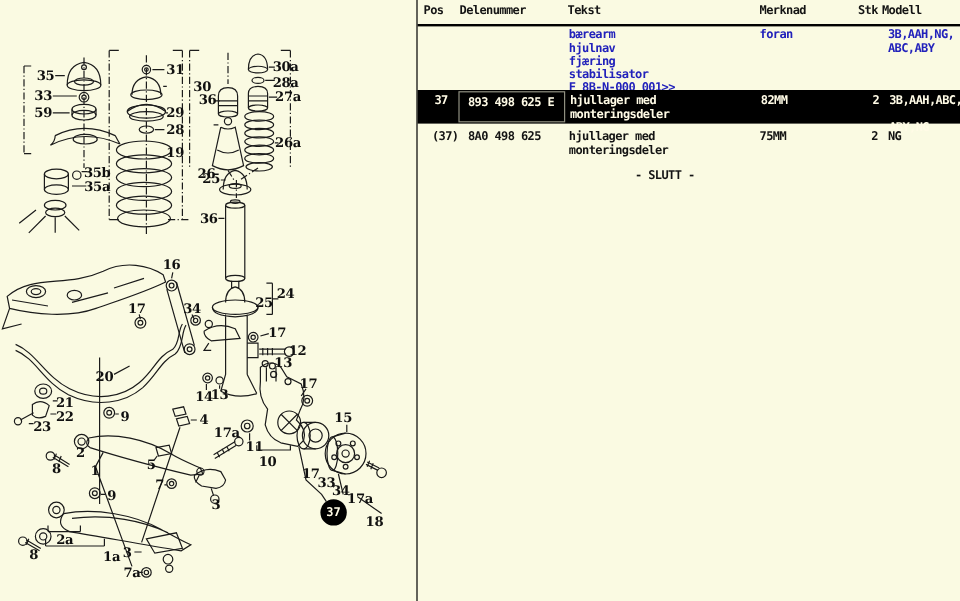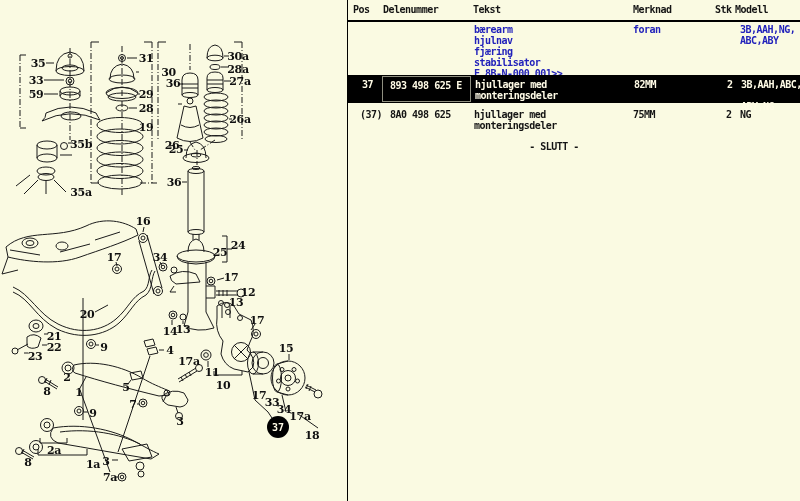--- a/index.html
+++ b/index.html
@@ -238,21 +238,21 @@
         <div class="plbl" style="left: 146px; top: 127px;">19</div>
         <div class="plbl" style="left: 173px; top: 83px;">36</div>
         <div class="plbl" style="left: 172px; top: 104px; margin-top: 41px;">26</div>
         <div class="plbl" style="left: 238px; top: 56px;">30a</div>
         <div class="plbl" style="left: 238px; top: 69px;">28a</div>
         <div class="plbl" style="left: 240px; top: 81px;">27a</div>
         <div class="plbl" style="left: 240px; top: 119px;">26a</div>
         <div class="plbl" style="left: 176px; top: 149px;">25</div>
         <div class="plbl" style="left: 174px; top: 182px;">36</div>
         <div class="plbl" style="left: 81px; top: 144px;">35b</div>
-        <div class="plbl" style="left: 81px; top: 156px; margin-top: 36px;">35a</div>
+        <div class="plbl" style="left: 81px; top: 156px;">35a</div>
         <div class="plbl" style="left: 143px; top: 221px;">16</div>
         <div class="plbl" style="left: 238px; top: 245px;">24</div>
         <div class="plbl" style="left: 220px; top: 252px;">25</div>
         <div class="plbl" style="left: 114px; top: 257px;">17</div>
         <div class="plbl" style="left: 160px; top: 257px;">34</div>
         <div class="plbl" style="left: 231px; top: 277px;">17</div>
         <div class="plbl" style="left: 248px; top: 292px;">12</div>
         <div class="plbl" style="left: 236px; top: 302px;">13</div>
         <div class="plbl" style="left: 87px; top: 314px;">20</div>
         <div class="plbl" style="left: 170px; top: 331px;">14</div>

